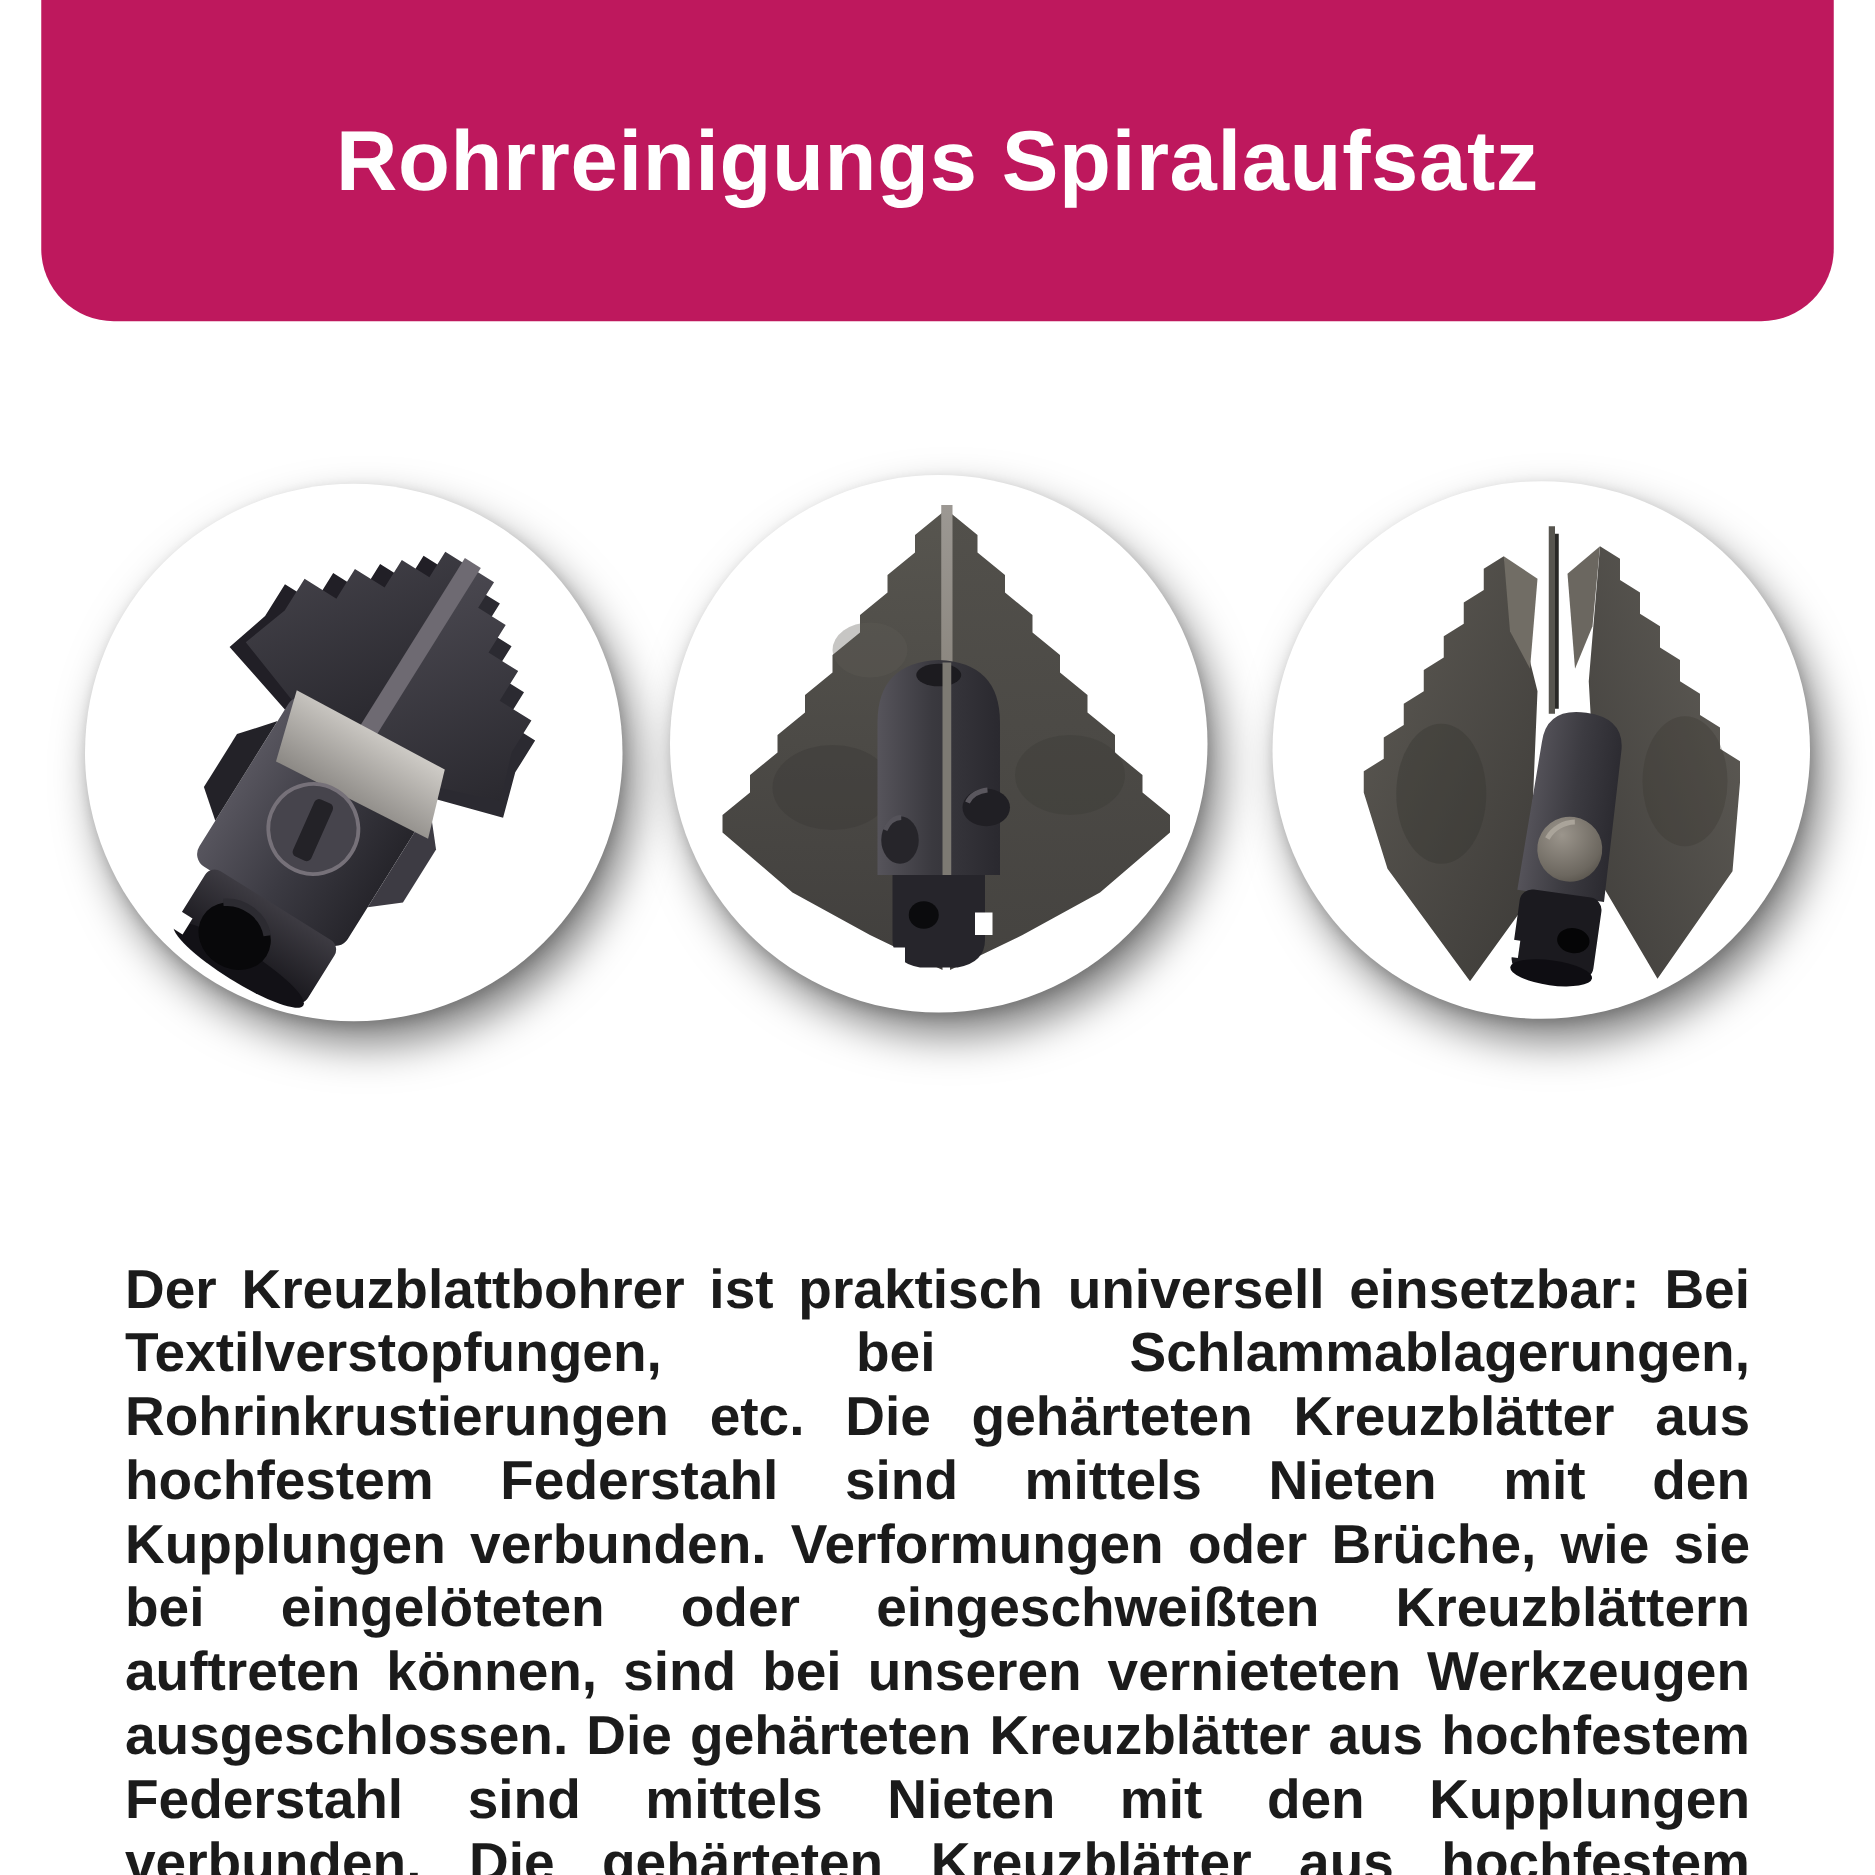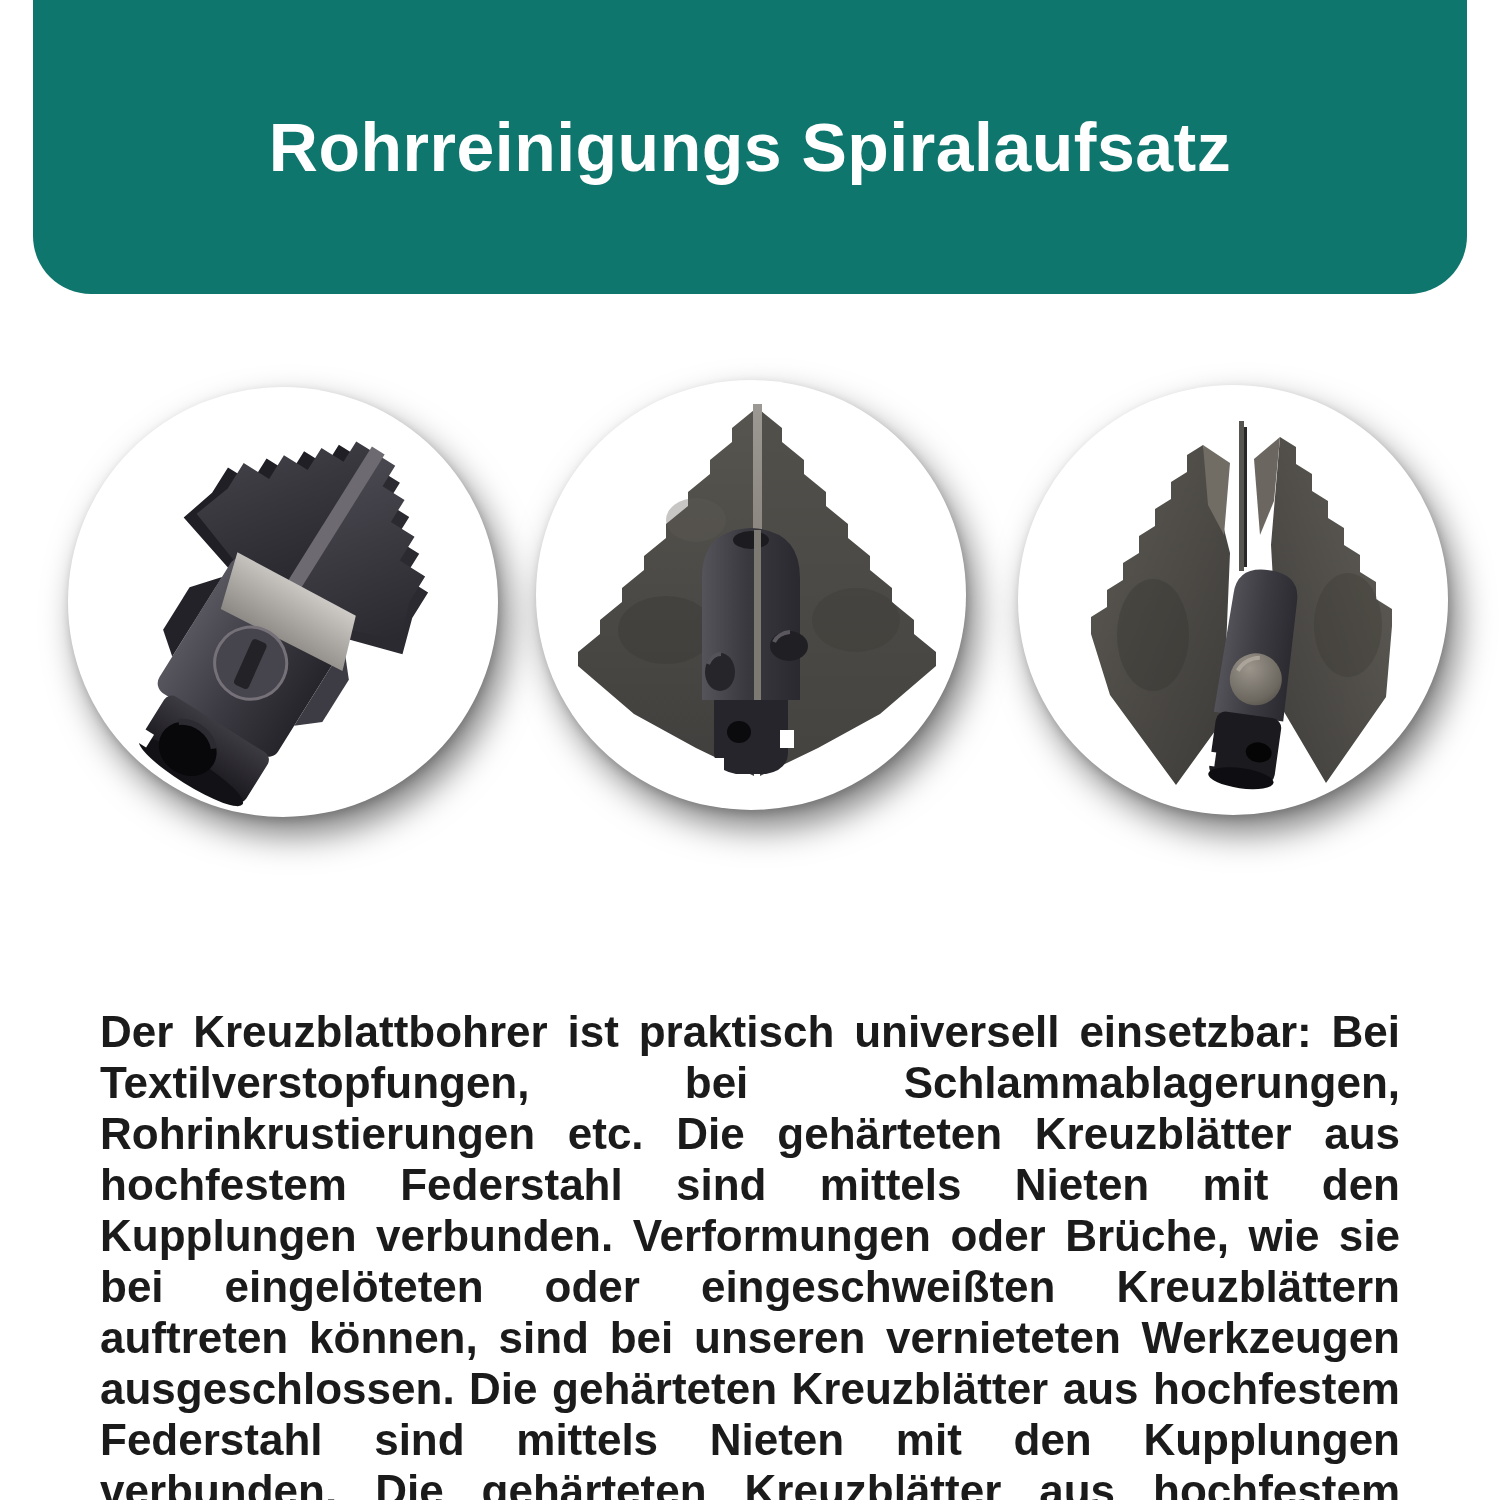--- a/index.html
+++ b/index.html
@@ -3,22 +3,22 @@
 <meta charset="utf-8">
 <style>
   html,body{margin:0;padding:0;background:#ffffff;}
   .canvas{
     position:relative;width:1500px;height:1500px;margin:0 auto;
     background:#ffffff;overflow:hidden;
     font-family:"Liberation Sans","DejaVu Sans",sans-serif;
   }
   
   .banner{
-    position:absolute;left:33px;top:0;width:1434px;height:294px;
-    background:#0f766e;border-radius:0 0 58px 58px;
+    position:absolute;left:33px;top:0;width:1434px;height:257px;
+    background:#be185d;border-radius:0 0 58px 58px;
     display:flex;flex-direction:column;align-items:center;justify-content:center;
     row-gap:30px;
   }
   .banner .title-line{
     color:#ffffff;font-weight:700;font-size:68px;line-height:1;
     letter-spacing:0.5px;white-space:nowrap;
   }
   
   .photo-circle{
     position:absolute;width:430px;height:430px;border-radius:50%;

